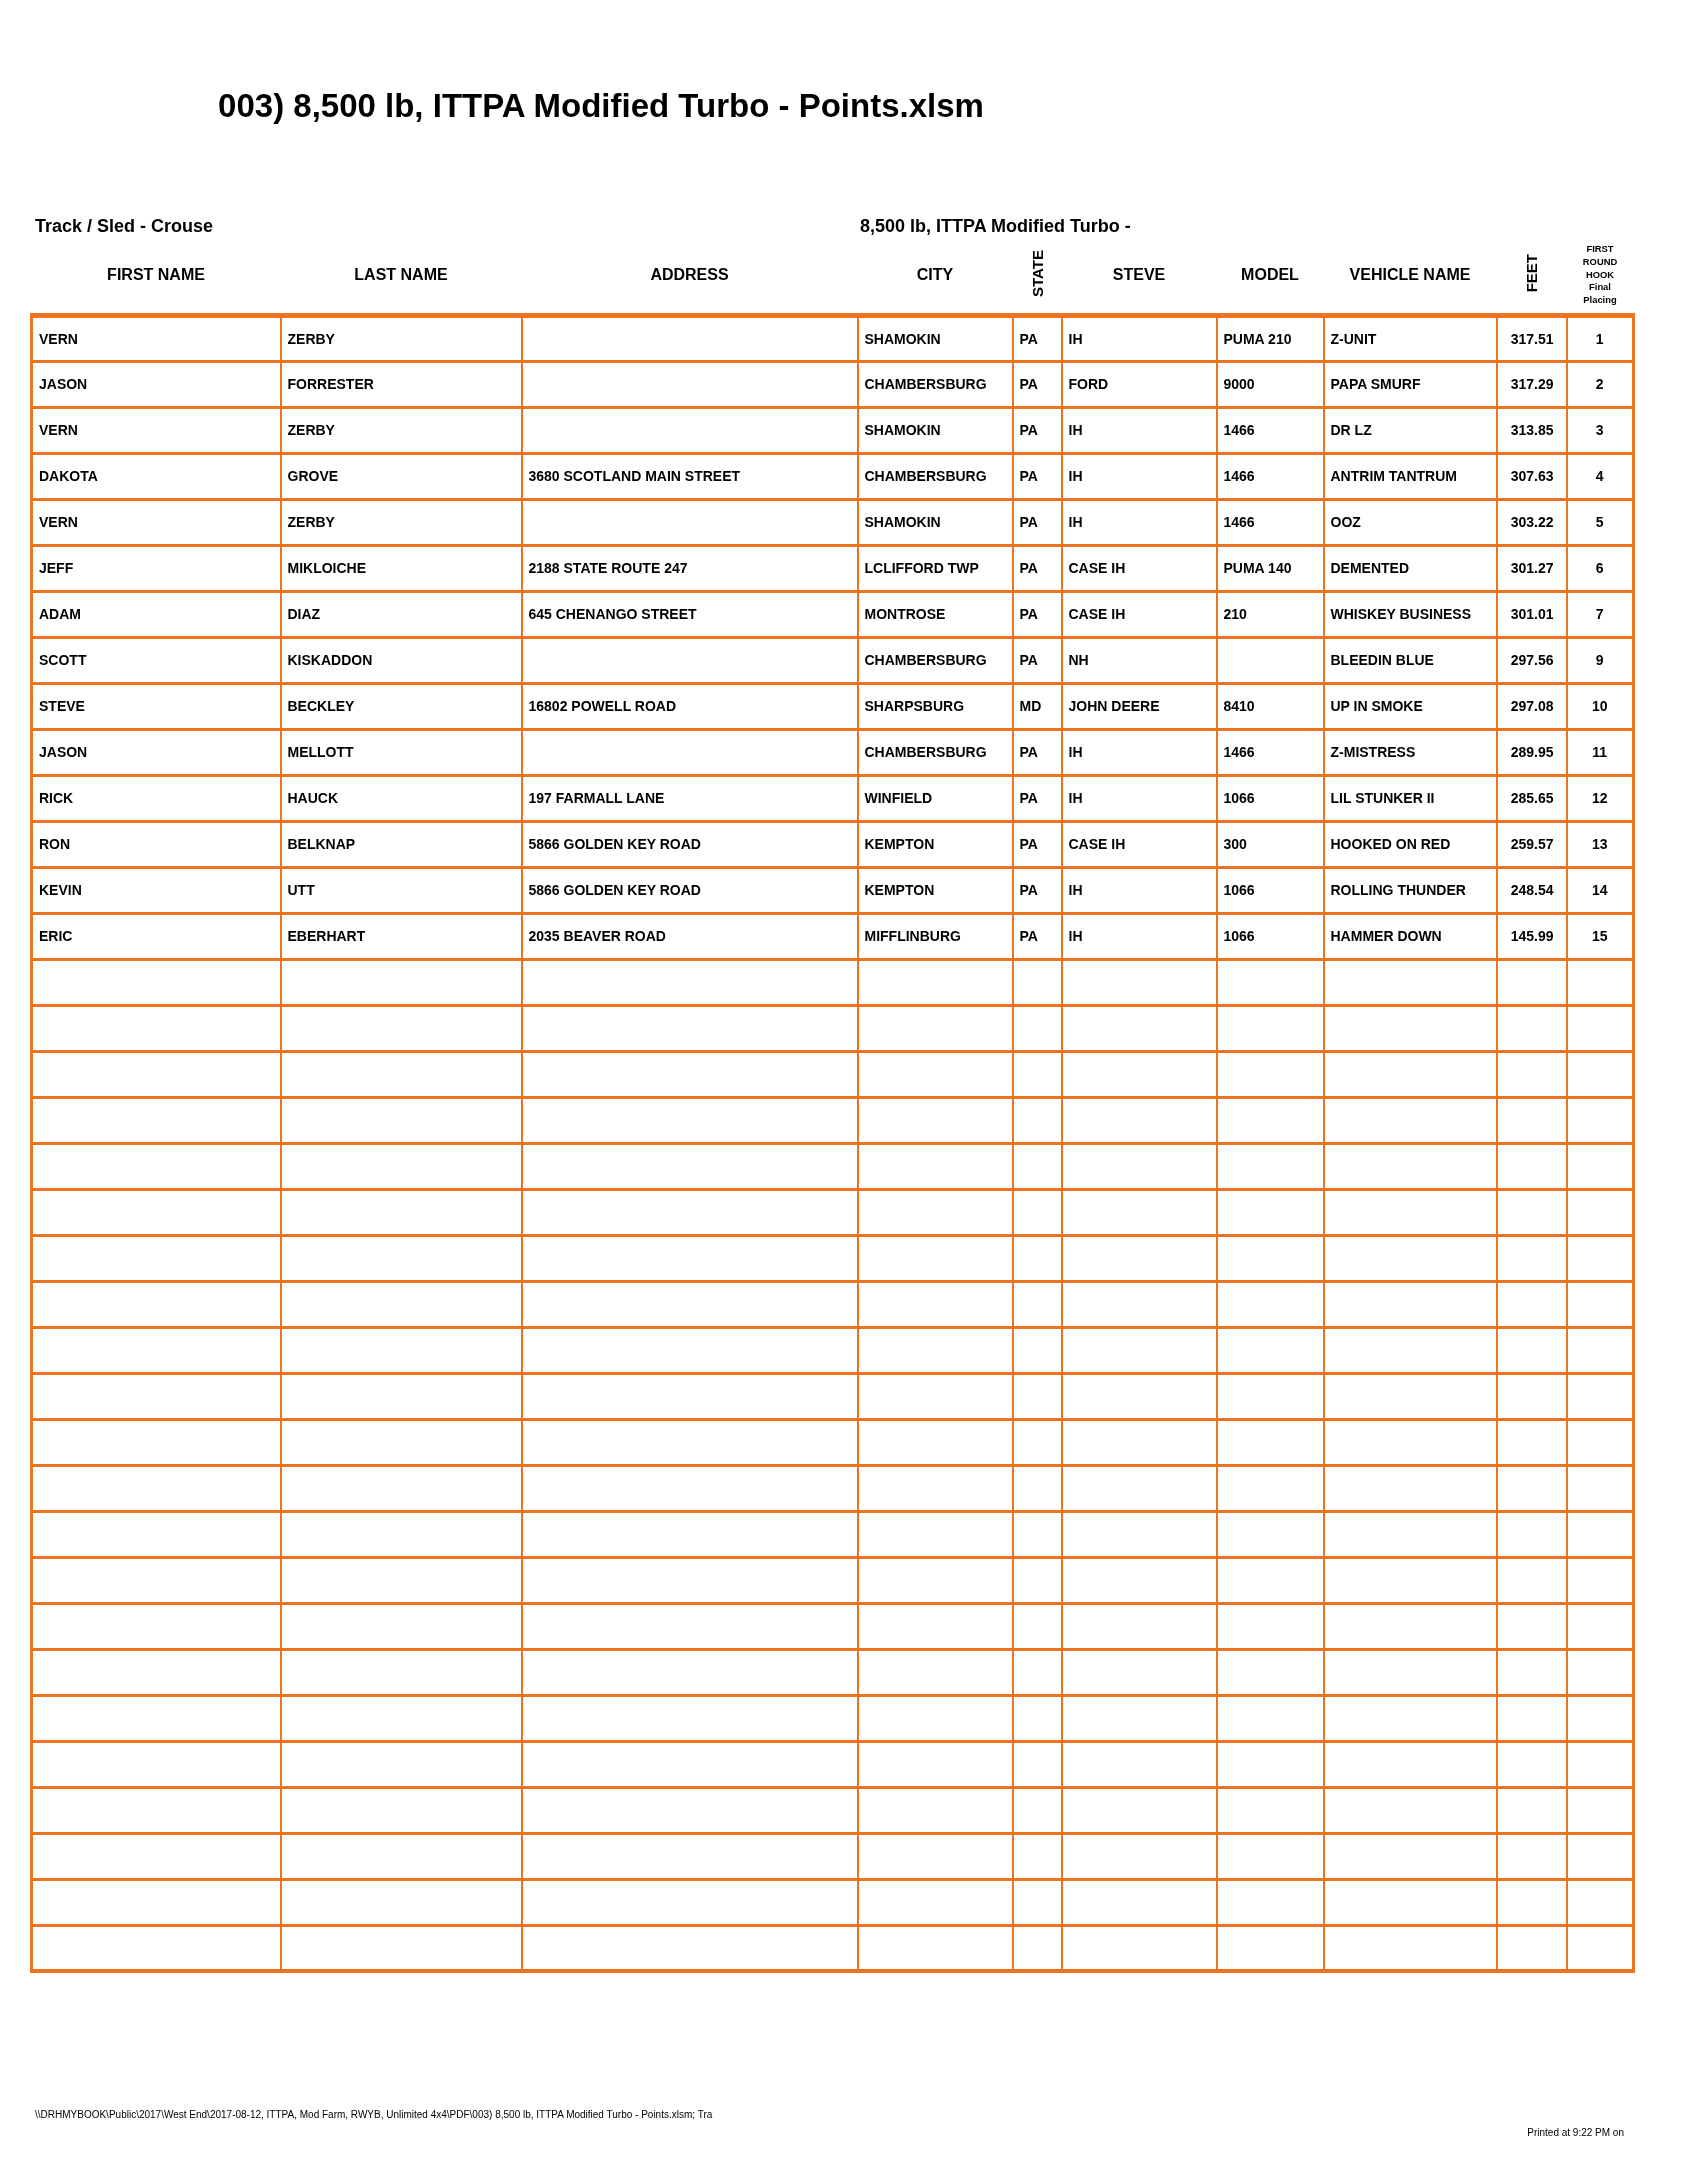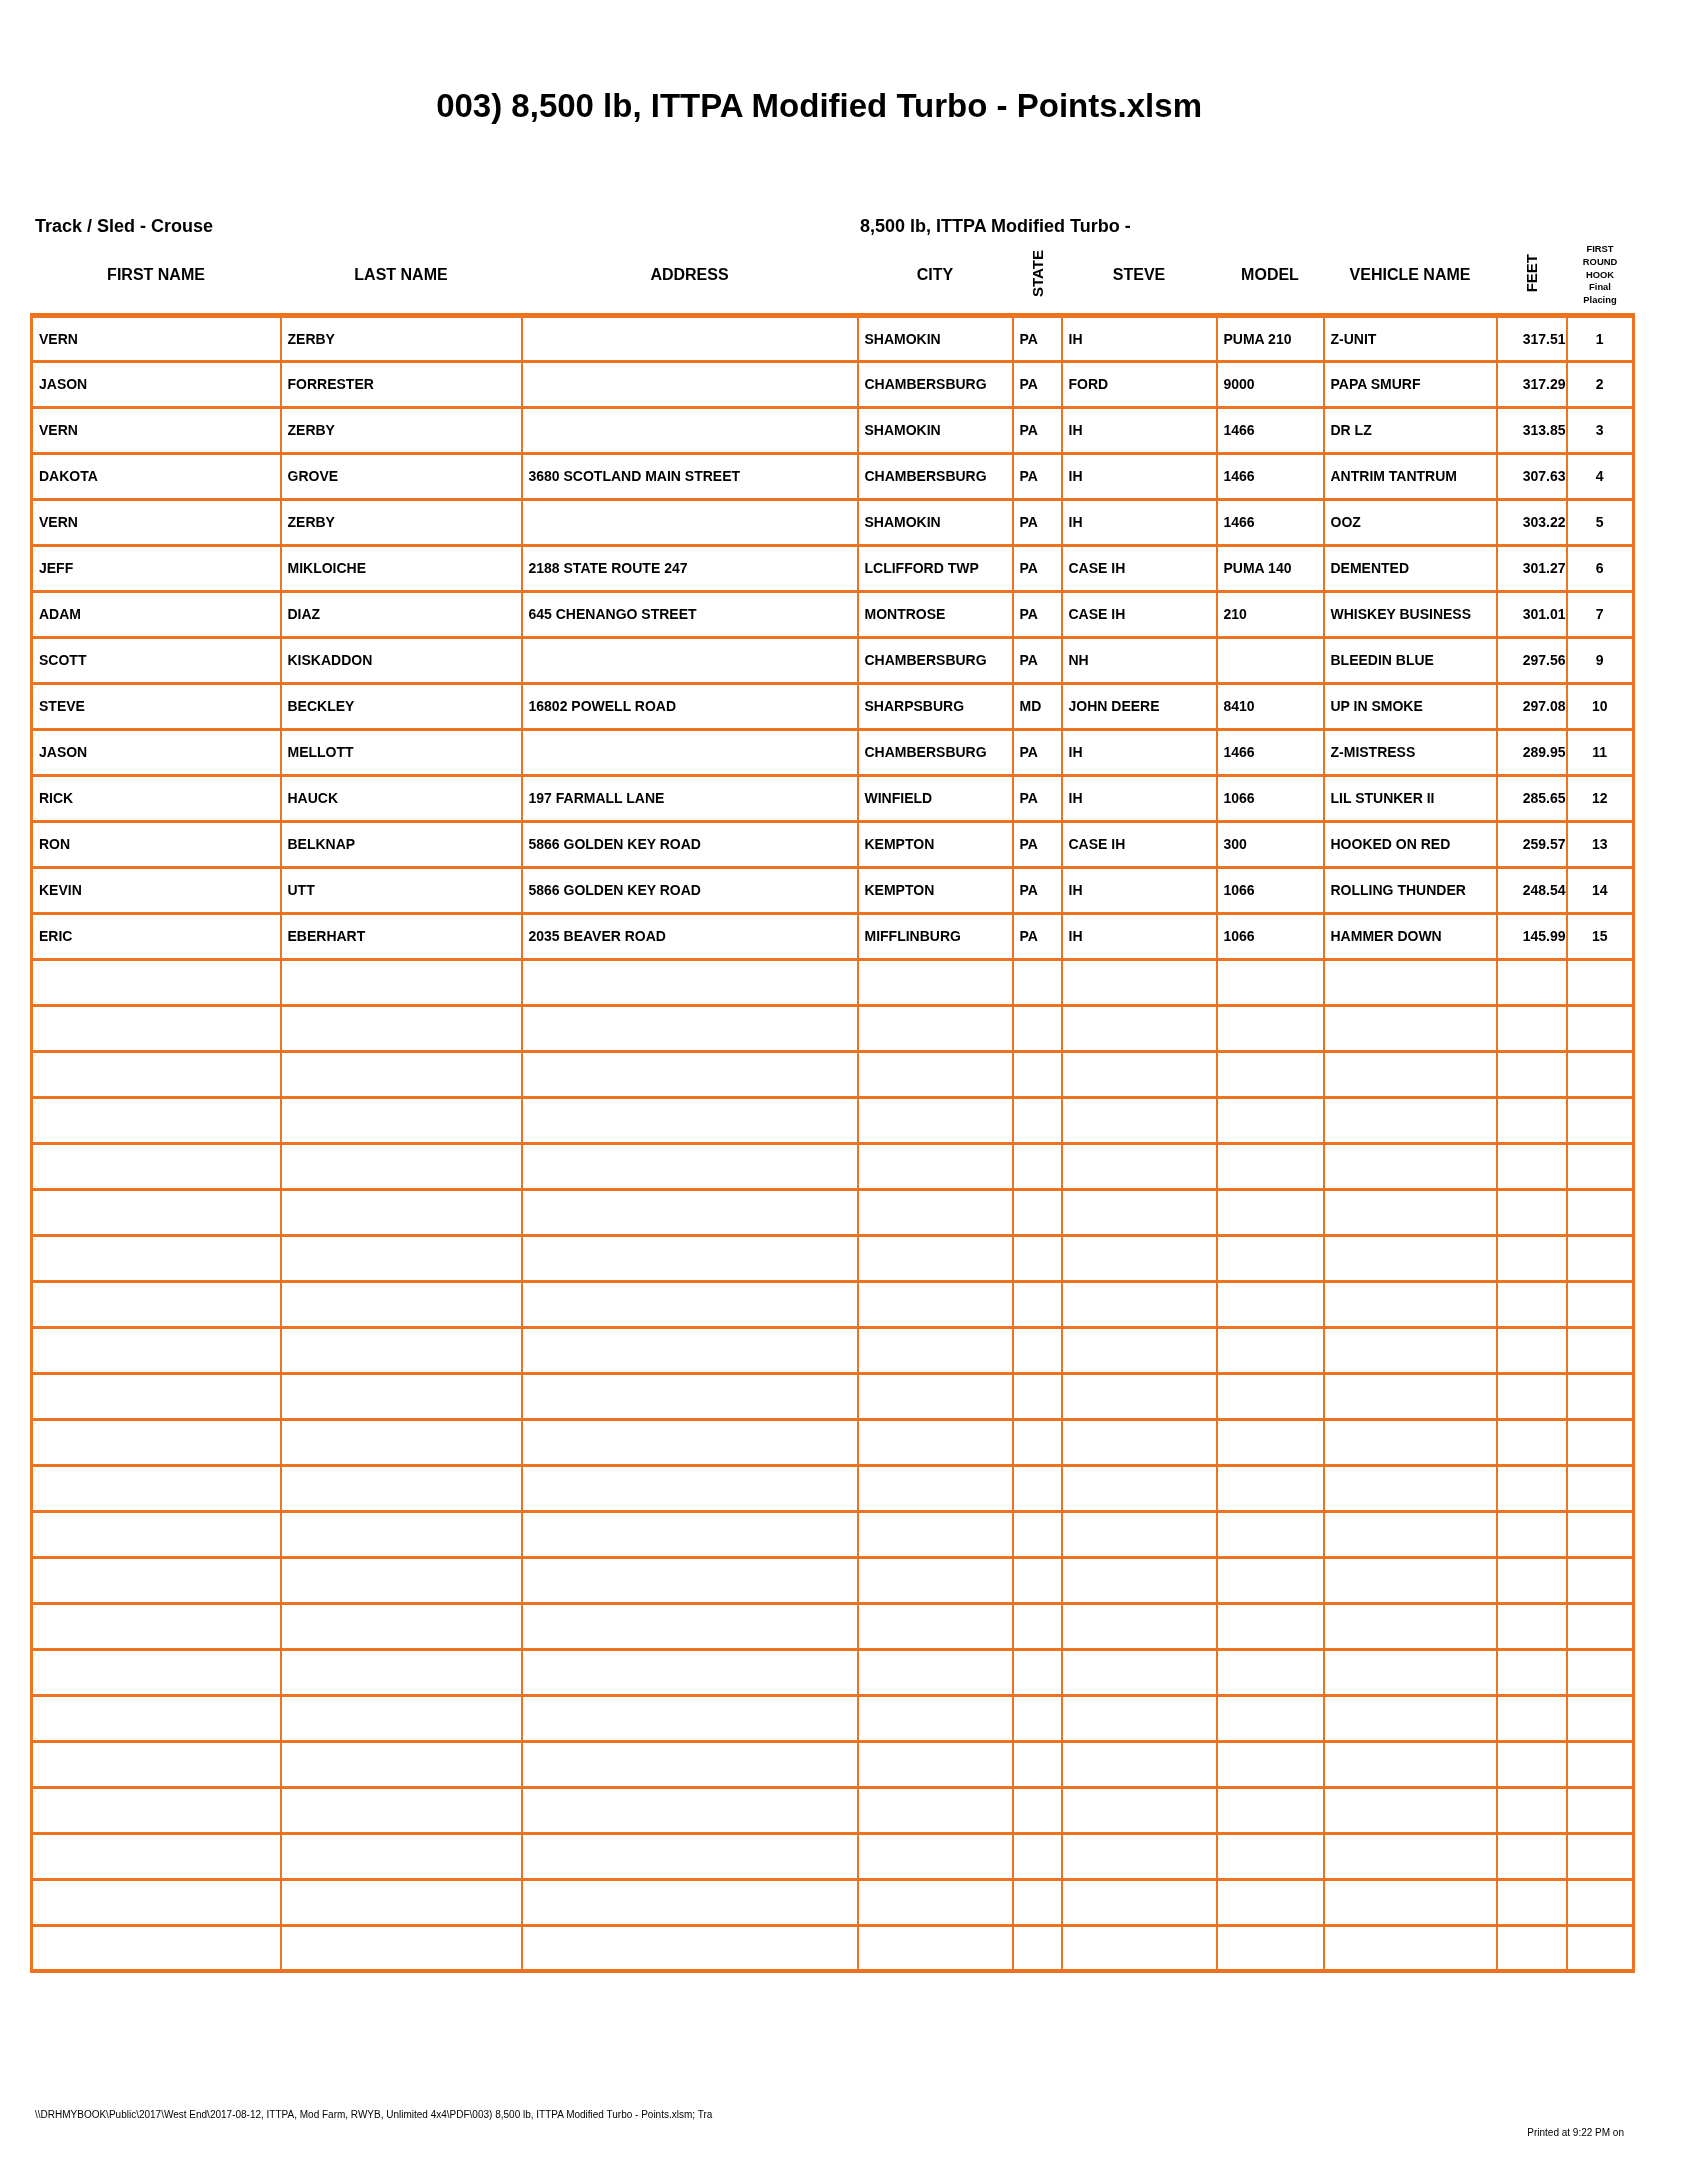--- a/index.html
+++ b/index.html
@@ -19,21 +19,21 @@
     width: 1200px;
     text-align: center;
     font-size: 31px;
     font-weight: bold;
     letter-spacing: 0.5px;
   }
   .title2 {
     position: absolute;
     top: 87px; left: 0;
     width: 1202px;
-    text-align: right;
+    text-align: center;
     font-size: 33px;
     font-weight: bold;
   }
   .track-label {
     position: absolute;
     top: 216px; left: 35px;
     font-size: 18px;
     font-weight: bold;
   }
   .class-label {
@@ -85,21 +85,21 @@
     font-weight: bold;
     padding: 0 2px 0 6px;
     white-space: nowrap;
     overflow: hidden;
     vertical-align: middle;
   }
   tbody td:first-child { border-left-width: 3px; }
   tbody td:last-child  { border-right-width: 3px; }
   tbody tr:first-child td { border-top-width: 5px; }
   tbody tr:last-child td  { border-bottom-width: 4px; }
-  td.align-right  { text-align: right; padding-right: 0; }
+  td.align-right  { text-align: right; padding-right: 12px; }
   td.align-center { text-align: center; padding-left: 2px; }
   .footer-left {
     position: absolute;
     top: 2109px; left: 35px;
     font-size: 10px;
     color: #000000;
     white-space: nowrap;
   }
   .footer-right {
     position: absolute;

